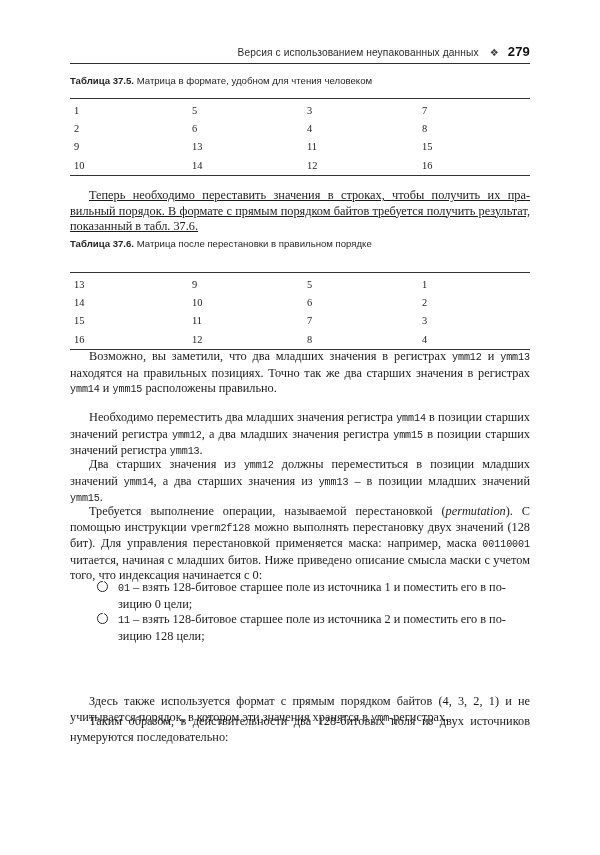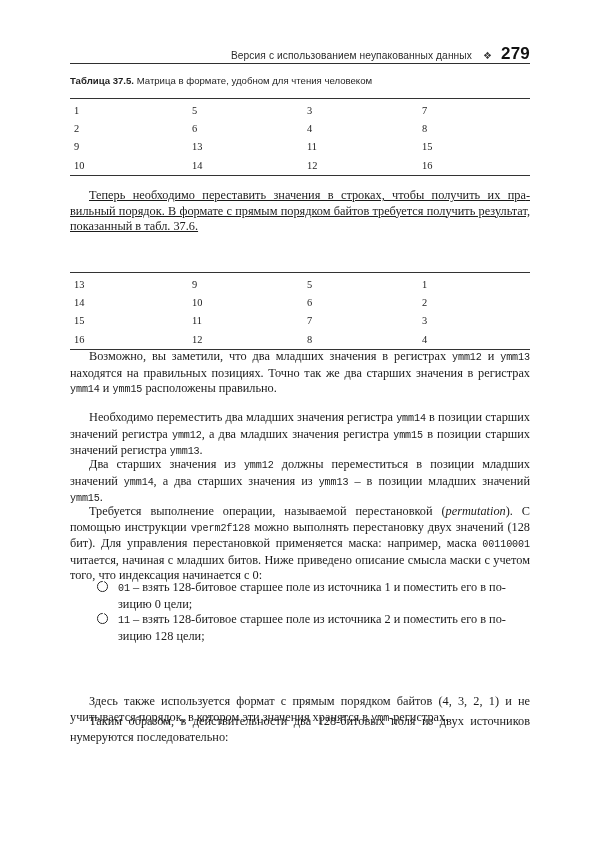--- a/index.html
+++ b/index.html
@@ -40,21 +40,21 @@
   .runhead .rh-orn {
     margin: 0 9px 0 11px;
     font-size: 10px;
     color: #3a3a3a;
     position: relative;
     top: -0.5px;
   }
   .runhead .rh-page {
     font-family: "Liberation Sans", "DejaVu Sans", sans-serif;
     font-weight: bold;
-    font-size: 17px;
+    font-size: 13px;
     color: #111;
     letter-spacing: .2px;
   }
   .runhead-rule {
     position: absolute;
     left: 70px;
     top: 63px;
     width: 460px;
     height: 1.1px;
     background: #2f2f2f;
@@ -200,20 +200,23 @@
         <td>16</td>
       </tr>
     </tbody>
   </table>
   <div class="rule-bot" style="top:175px;"></div>
 
   <div class="para" style="top:188px;text-decoration:underline;">
     <span class="ind"></span><span>Теперь необходимо переставить значения в строках, чтобы получить их пра­вильный порядок. В формате с прямым порядком байтов требуется получить результат, показанный в табл. 37.6.</span>
   </div>
 
+  <div class="tcap" style="top:238px;">
+    <b>Таблица 37.6.</b><span> Матрица после перестановки в правильном порядке</span>
+  </div>
   <div class="rule-top" style="top:272px;"></div>
   <table class="dtable" style="top:275px;">
     <tbody>
       <tr>
         <td>13</td>
         <td>9</td>
         <td>5</td>
         <td>1</td>
       </tr>
       <tr>

